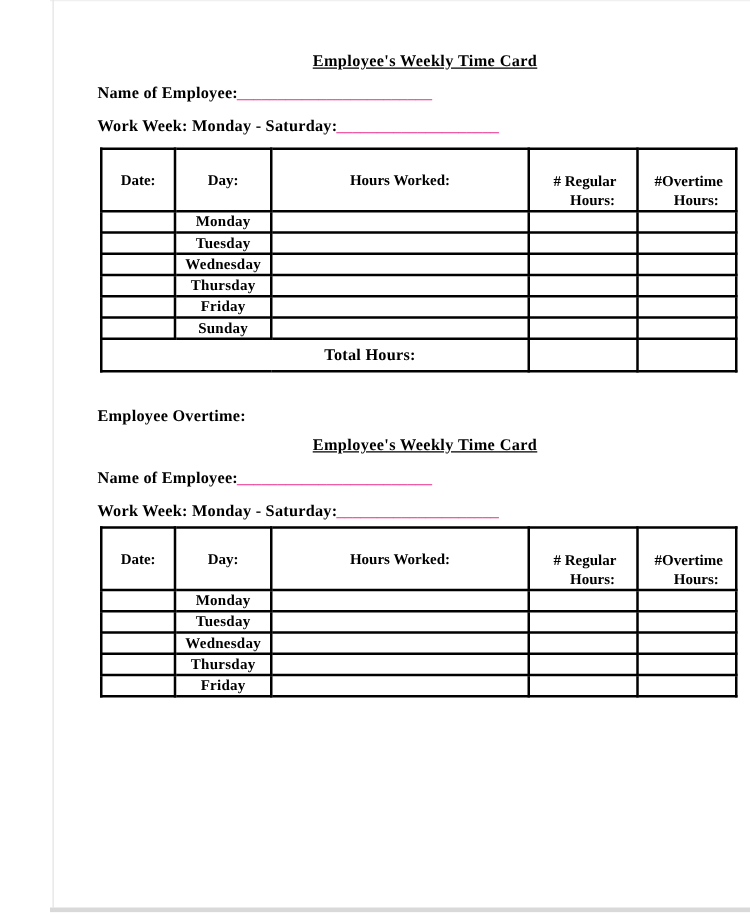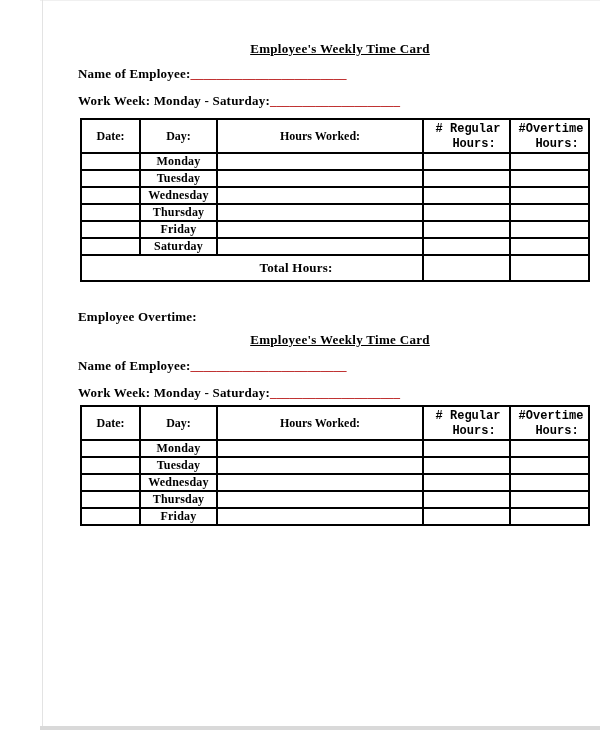--- a/index.html
+++ b/index.html
@@ -34,21 +34,21 @@
     padding-left: 38px;
     font-size: 13px;
     line-height: 15px;
     letter-spacing: 0.2px;
     white-space: nowrap;
   }
   .name-1 { margin-top: 10px; }
   .week-1 { margin-top: 12px; }
   .name-2 { margin-top: 11px; }
   .week-2 { margin-top: 12px; }
-  .fill-line { color: #b91c1c; letter-spacing: 0; }
+  .fill-line { color: #ec4899; letter-spacing: 0; font-style: italic; }
 
   .signature-line { margin-top: 27px; }
 
   table.timecard {
     border-collapse: collapse;
     table-layout: fixed;
     margin-left: 40px;
     width: 508px;
     border: 2px solid #000000;
   }
@@ -61,21 +61,21 @@
   }
   table.timecard th {
     font-size: 12px;
     vertical-align: middle;
     text-align: center;
     line-height: 15px;
   }
   tr.hdr-row { height: 30px; }
   tr.day-row { height: 17px; }
   tr.total-row { height: 26px; }
-  th.th-split { text-align: left; vertical-align: top; padding-top: 2px; font-family: Liberation Mono, monospace; }
+  th.th-split { text-align: left; vertical-align: top; padding-top: 18px; }
   th.th-split .hl { display: block; line-height: 15px; }
   th.th-split .hl-1 { padding-left: 3px; }
   th.th-split .hl-2 { padding-left: 15px; }
   td.cell-day {
     font-size: 12px;
     text-align: center;
     vertical-align: middle;
     letter-spacing: 0.2px;
   }
   td.cell-total {
@@ -155,21 +155,21 @@
         </tr>
         <tr class="day-row">
           <td></td>
           <td class="cell-day">Friday</td>
           <td></td>
           <td></td>
           <td></td>
         </tr>
         <tr class="day-row">
           <td></td>
-          <td class="cell-day">Saturday</td>
+          <td class="cell-day">Sunday</td>
           <td></td>
           <td></td>
           <td></td>
         </tr>
         <tr class="total-row">
           <td class="cell-total" colspan="3">Total Hours:</td>
           <td></td>
           <td></td>
         </tr>
       </tbody>

